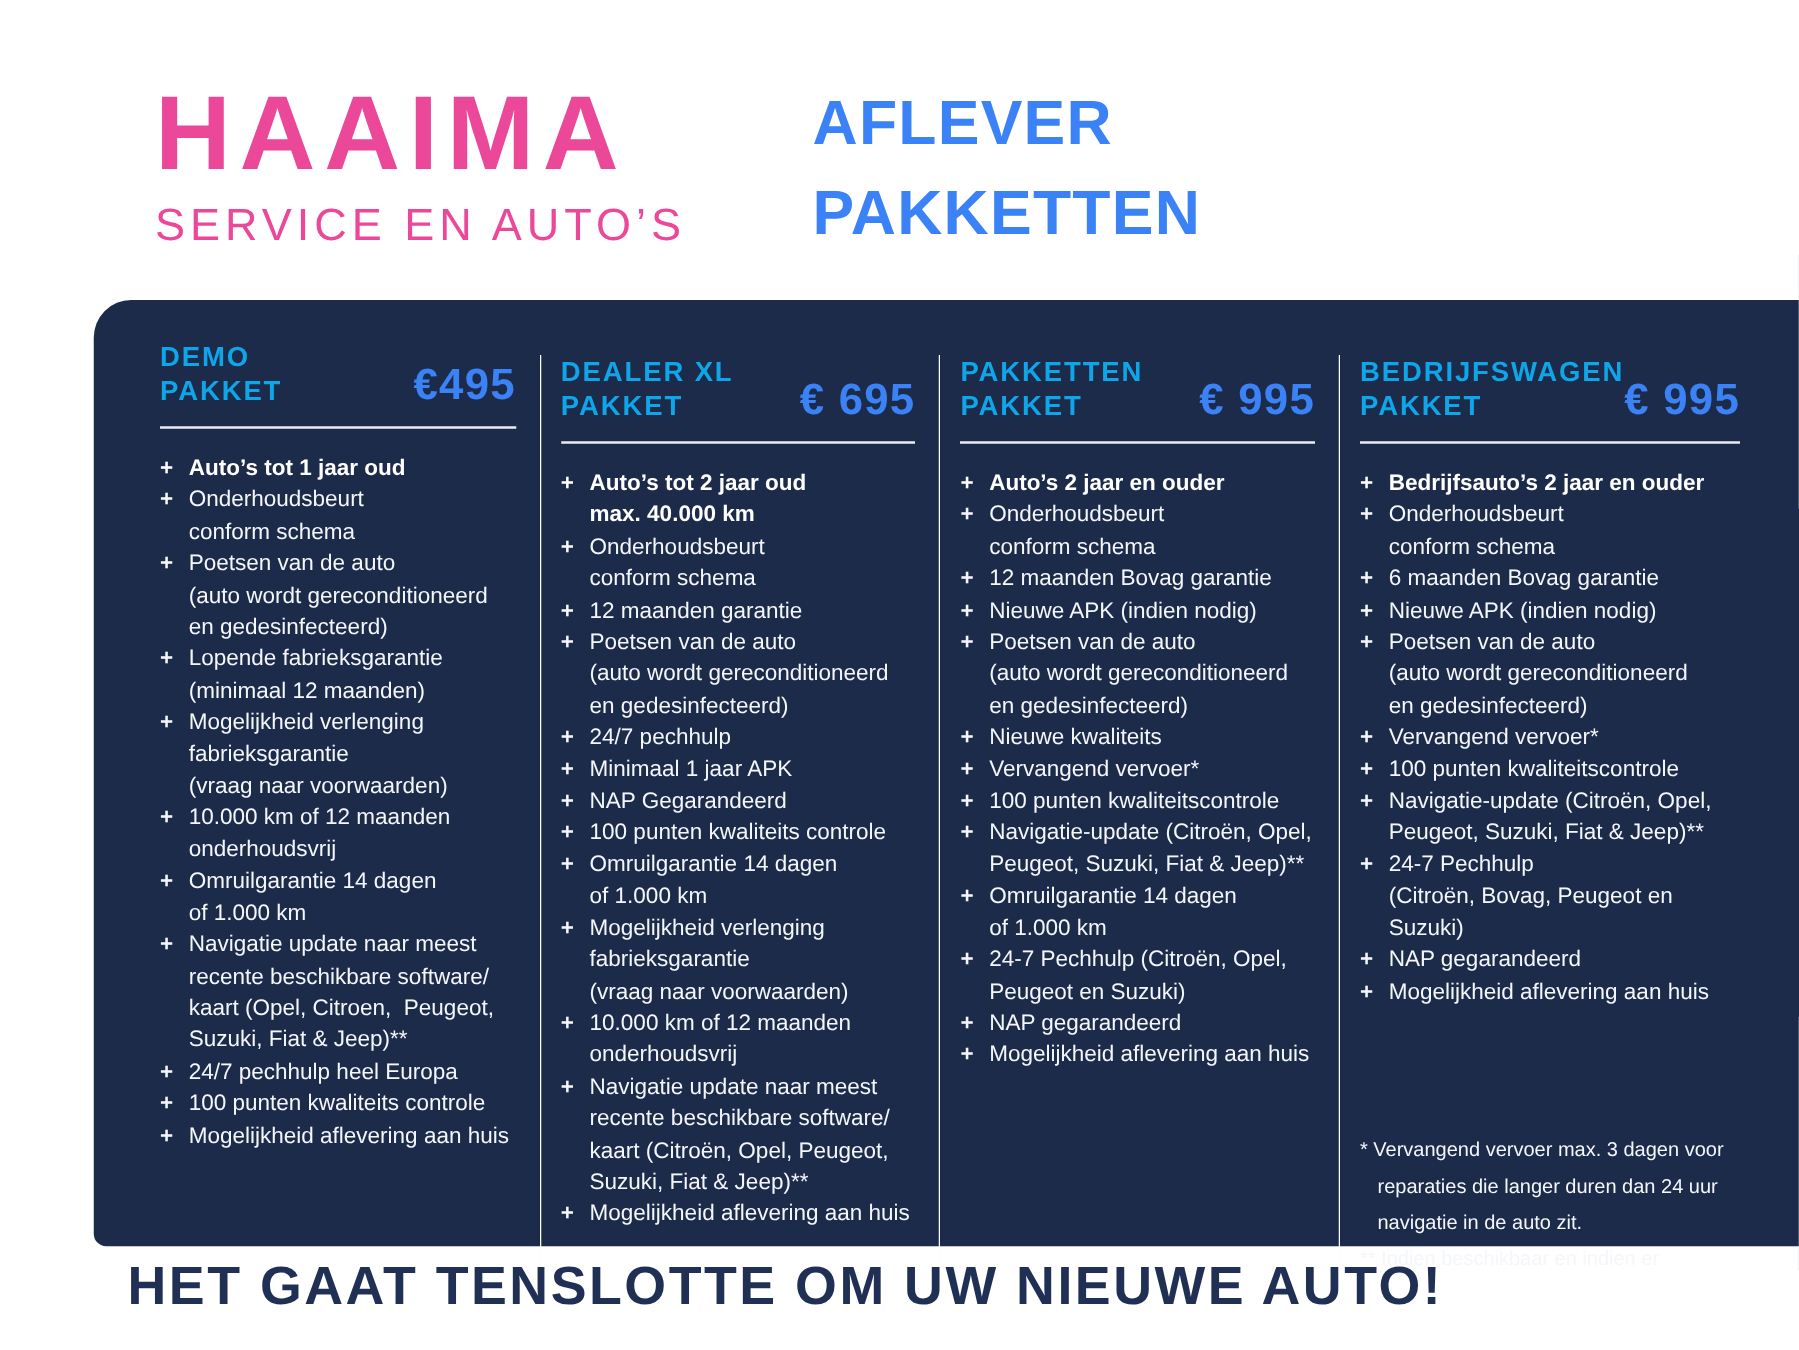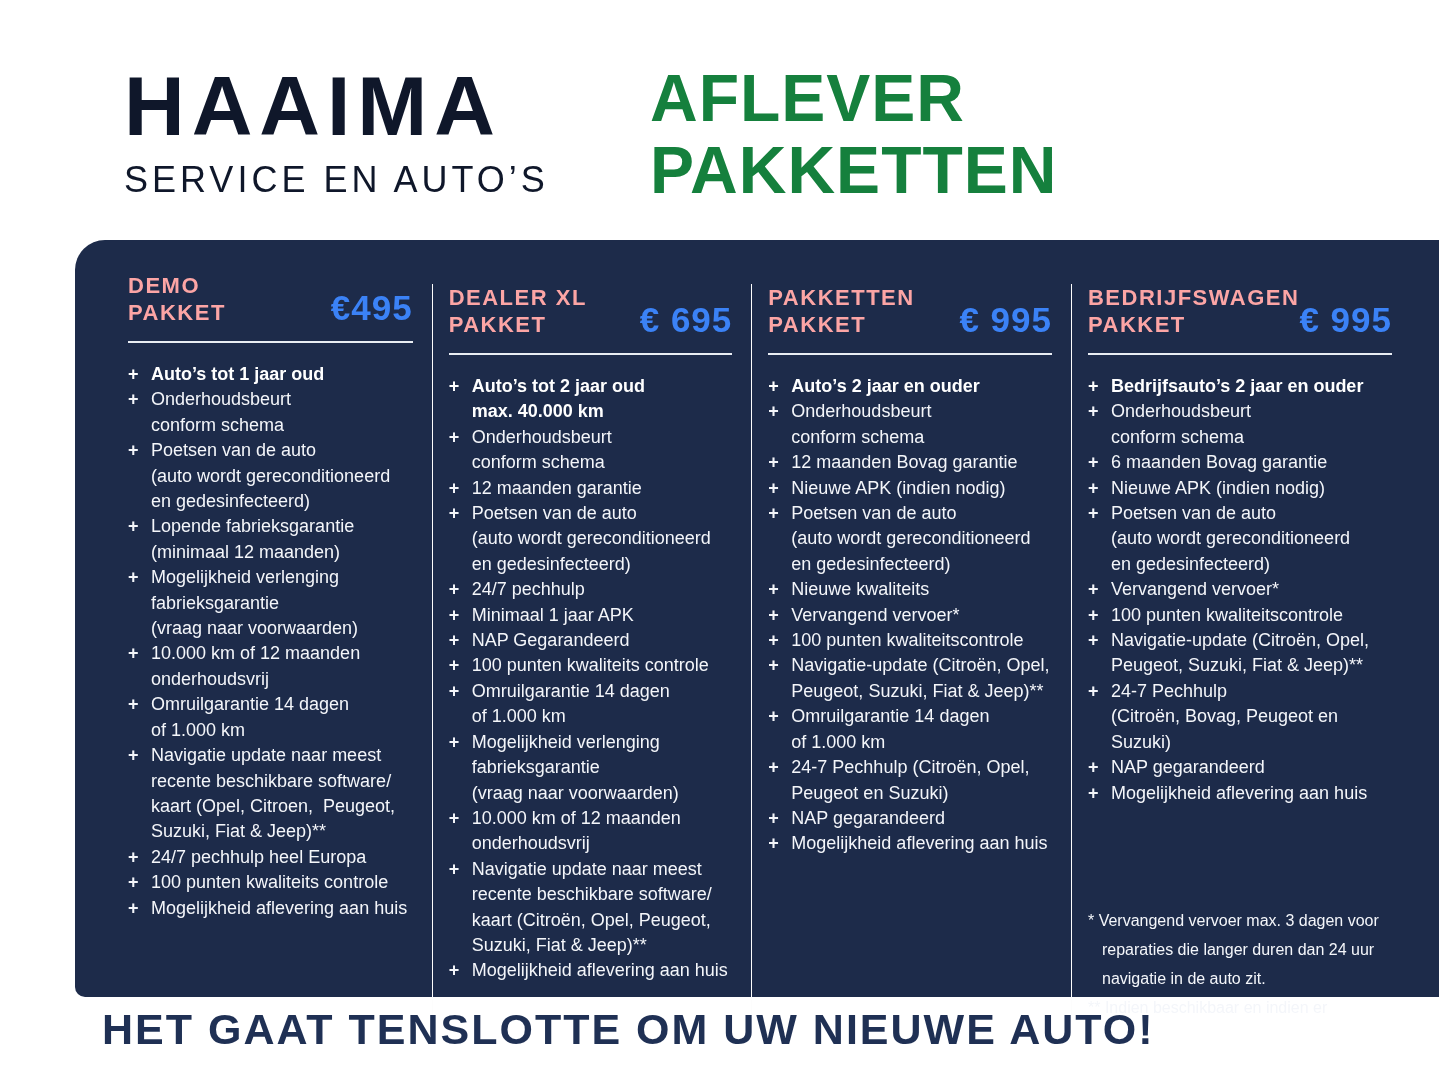--- a/index.html
+++ b/index.html
@@ -2,45 +2,45 @@
 <html><head>
 <meta charset="utf-8">
 <style>
   html,body{margin:0;padding:0;background:#ffffff;}
   body{
     width:1439px;height:1080px;position:relative;overflow:hidden;
     font-family:"Liberation Sans",sans-serif;
     -webkit-font-smoothing:antialiased;
   }
   
-  .logo{position:absolute;left:124px;top:64px;color:#0f172a;}
+  .logo{position:absolute;left:124px;top:64px;color:#ec4899;}
   .logo .brand{
     font-size:84px;font-weight:800;letter-spacing:7px;line-height:1;
   }
   .logo .tagline{
     font-size:36px;font-weight:400;letter-spacing:4px;margin-top:14px;line-height:1;
   }
   .page-title{
-    position:absolute;left:650px;top:62px;color:#15803d;
-    font-size:66px;font-weight:800;letter-spacing:1px;line-height:72px;
+    position:absolute;left:650px;top:62px;color:#3b82f6;
+    font-size:50px;font-weight:800;letter-spacing:1px;line-height:72px;
   }
   
   .panel{
     position:absolute;left:75px;top:240px;right:0;height:757px;
     background:#1d2b4a;border-radius:30px 0 0 10px;
     box-sizing:border-box;padding:32px 28px 0 37px;
     display:grid;grid-template-columns:repeat(4,1fr);
     color:#f4f6fa;
   }
   .col{box-sizing:border-box;padding:0 19px 0 16px;position:relative;}
   .col + .col{border-left:1.5px solid #fdfdfd;margin-top:12px;}
   .pkg-header{display:flex;justify-content:space-between;align-items:flex-end;}
   .pkg-name{
     font-size:22px;font-weight:700;letter-spacing:1.5px;line-height:27px;
-    white-space:pre-line;color:#fca5a5;
+    white-space:pre-line;color:#0ea5e9;
   }
   .pkg-price{
     font-size:35px;font-weight:800;letter-spacing:1px;line-height:1;
     color:#3b82f6;white-space:nowrap;padding-bottom:1px;
   }
   .pkg-rule{height:2px;background:#e9edf3;margin-top:15px;border:0;}
   .items{margin-top:19px;font-size:18px;line-height:25.4px;}
   .item{display:flex;}
   .item .plus{width:23px;flex:0 0 23px;font-weight:700;}
   .item .line{white-space:pre-wrap;}

